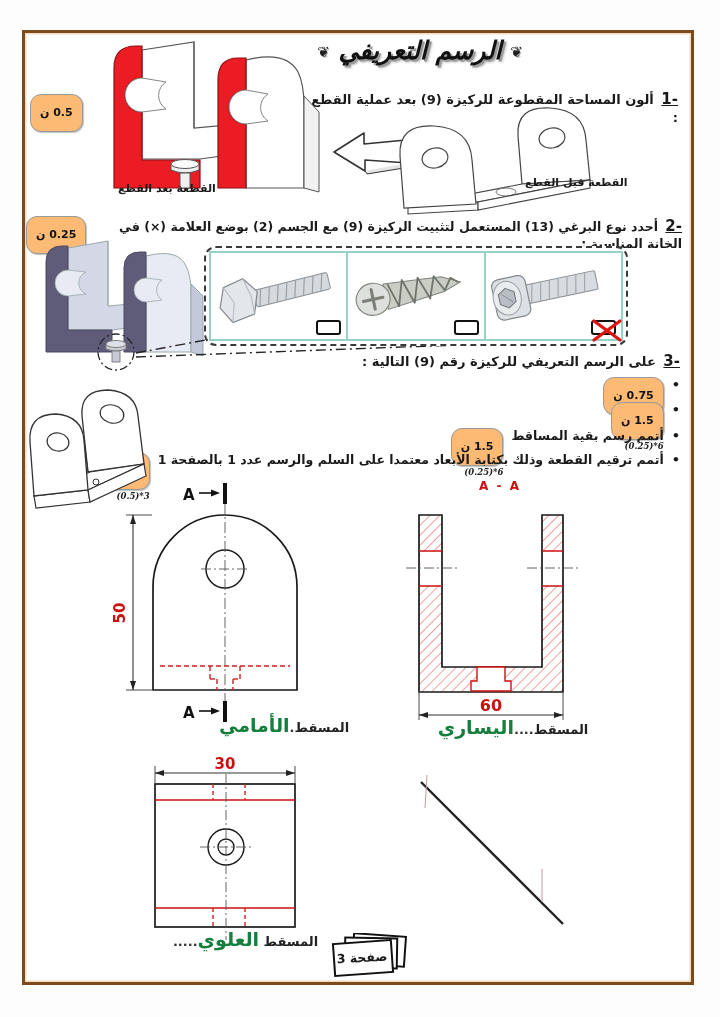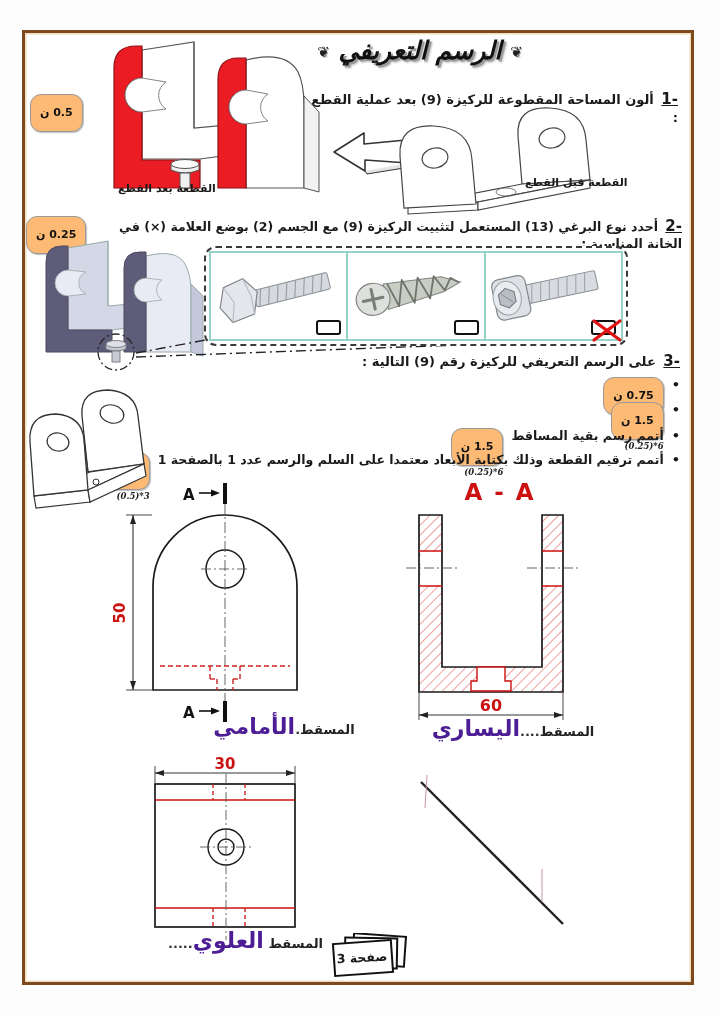--- a/index.html
+++ b/index.html
@@ -41,24 +41,24 @@
   .screw-cell{
     position:relative;flex:1 1 0;background:#fff;border:2px solid #96d2c8;
   }
   .screw-cell + .screw-cell{margin-left:-2px;}
   .checkbox{
     position:absolute;right:5px;bottom:4px;width:21px;height:11px;
     border:2.5px solid #111;border-radius:3px;background:#fff;
   }
   .red-x{position:absolute;right:-3px;bottom:-4px;width:34px;height:25px;}
   .view-label{position:absolute;direction:rtl;text-align:center;white-space:nowrap;font-size:13px;font-weight:bold;color:#222;}
-  .view-label .hand{font-size:22px;font-weight:bold;color:#4c1d95;letter-spacing:.5px;}
+  .view-label .hand{font-size:19px;font-weight:bold;color:#15803d;letter-spacing:.5px;}
   .view-label .dots{letter-spacing:1px;color:#333;}
   .aa-title{position:absolute;left:430px;top:479px;width:140px;text-align:center;
-    font-size:23px;font-weight:bold;color:#cc1111;letter-spacing:2px;}
+    font-size:12px;font-weight:bold;color:#cc1111;letter-spacing:2px;}
   .footer-label{position:absolute;left:333px;top:950px;width:58px;text-align:center;
     font-size:12.5px;font-weight:bold;direction:rtl;transform:rotate(-3deg);}
   svg{display:block;}
 </style>
 </head>
 <body>
 
 <div class="page-frame"></div>
 
 <div class="title">

